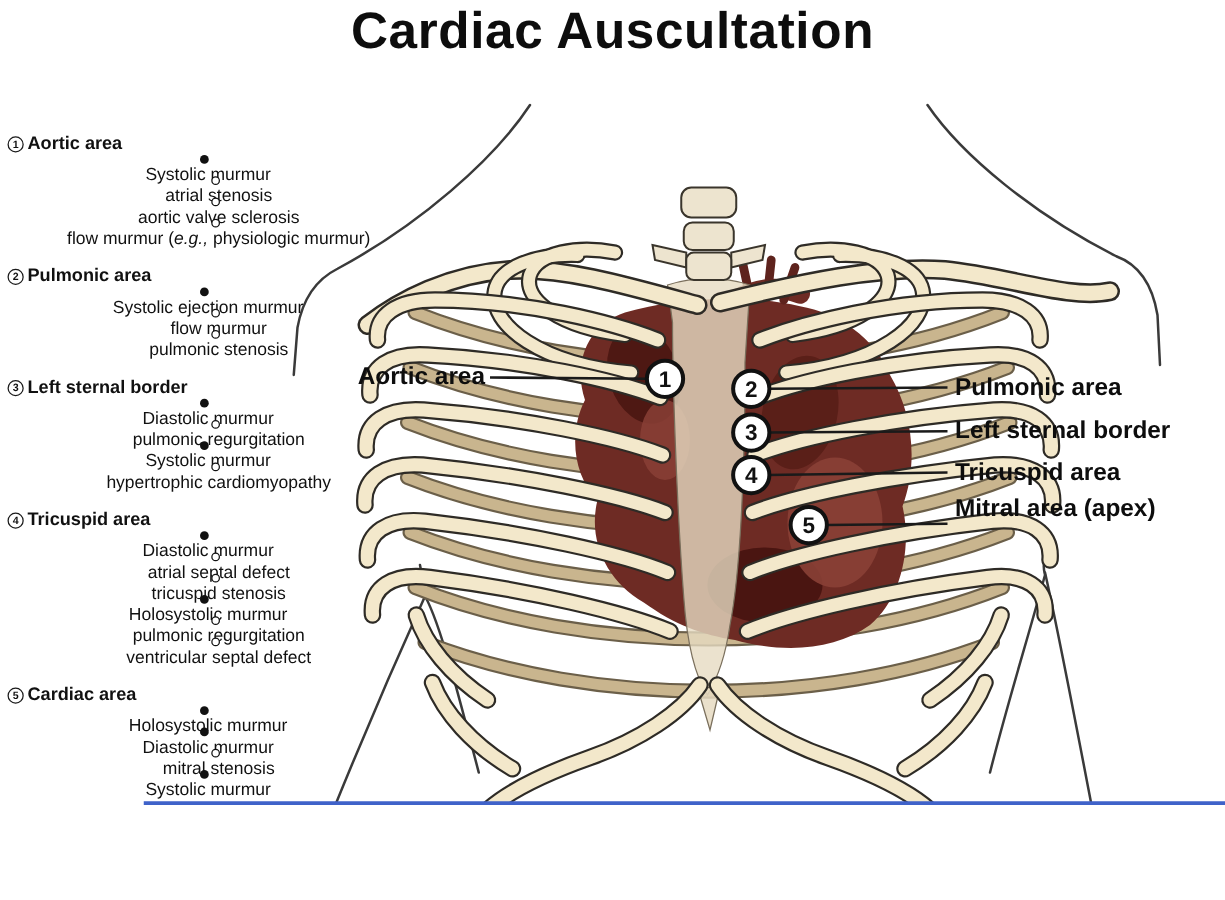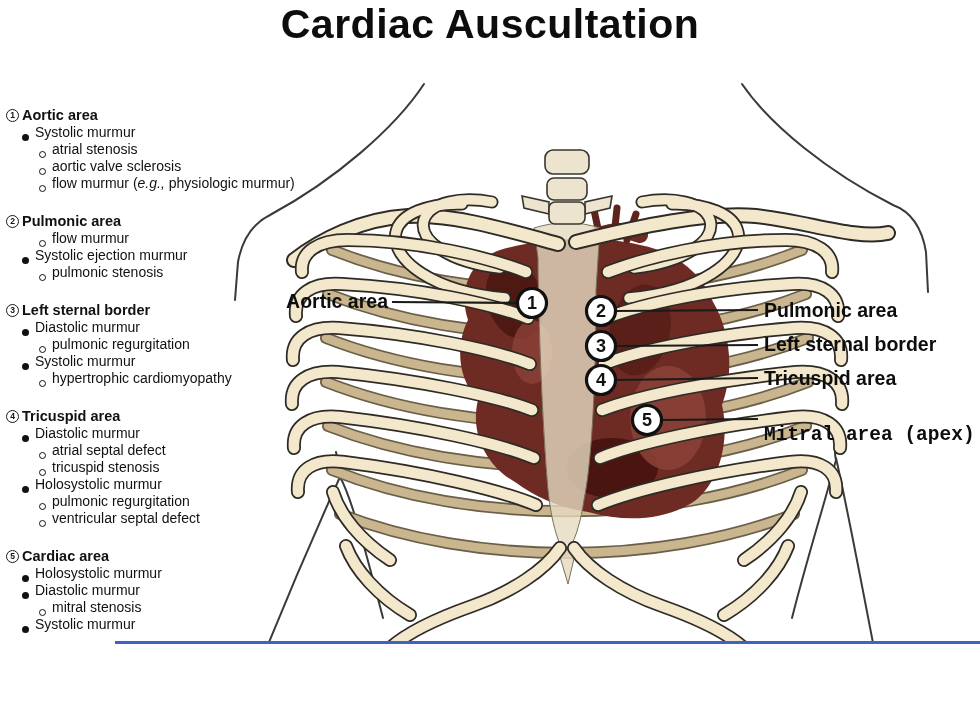--- a/index.html
+++ b/index.html
@@ -13,21 +13,21 @@
   }
   .diagram-svg{position:absolute;left:0;top:0;width:980px;height:720px;}
   
   .legend{position:absolute;left:6px;top:106px;width:305px;font-size:14px;line-height:17px;}
   .section{margin-bottom:20px;}
   .sec-header{display:flex;align-items:center;font-weight:700;font-size:14.5px;height:18px;white-space:nowrap;}
   .circ{
     flex:none;box-sizing:border-box;width:13px;height:13px;border:1.3px solid #1a1a1a;border-radius:50%;
     font-size:8.5px;font-weight:700;display:flex;align-items:center;justify-content:center;margin-right:3px;line-height:1;
   }
-  .item{display:flex;align-items:flex-end;white-space:nowrap;height:17px;}
+  .item{display:flex;align-items:center;white-space:nowrap;height:17px;flex-direction:column;}
   .item.l1{margin-left:16px;}
   .item.l2{margin-left:33px;}
   .dot{flex:none;width:7px;height:7px;background:#111;border-radius:50%;margin-right:6px;}
   .ring{flex:none;box-sizing:border-box;width:7px;height:7px;border:1.4px solid #111;background:#fff;border-radius:50%;margin-right:6px;}
   
   .callout{position:absolute;font-weight:700;font-size:19.5px;white-space:nowrap;color:#0d0d0d;}
   .callout.right{left:764px;}
   .callout.leftside{left:270px;width:118px;text-align:right;}
   
   .copyright{position:absolute;left:7px;top:689px;font-size:19px;font-weight:400;color:#0d0d0d;}
@@ -212,27 +212,27 @@
         <div class="item l2">
           <span class="ring"></span>
           <span>flow murmur (<i>e.g.,</i> physiologic murmur)</span>
         </div>
       </div>
       <div class="section">
         <div class="sec-header">
           <span class="circ">2</span>
           <span>Pulmonic area</span>
         </div>
+        <div class="item l1">
+          <span class="dot"></span>
+          <span>Systolic ejection murmur</span>
+        </div>
         <div class="item l2">
           <span class="ring"></span>
           <span>flow murmur</span>
-        </div>
-        <div class="item l1">
-          <span class="dot"></span>
-          <span>Systolic ejection murmur</span>
         </div>
         <div class="item l2">
           <span class="ring"></span>
           <span>pulmonic stenosis</span>
         </div>
       </div>
       <div class="section">
         <div class="sec-header">
           <span class="circ">3</span>
           <span>Left sternal border</span>
@@ -305,17 +305,17 @@
           <span class="dot"></span>
           <span>Systolic murmur</span>
         </div>
       </div>
     </div>
 
   <div class="callout leftside" style="top:290px;">Aortic area</div>
   <div class="callout right" style="top:299px;">Pulmonic area</div>
   <div class="callout right" style="top:333px;">Left sternal border</div>
   <div class="callout right" style="top:367px;">Tricuspid area</div>
-  <div class="callout right" style="top:424px;font-family:Liberation Mono, monospace;">Mitral area (apex)</div>
+  <div class="callout right" style="top:396px;">Mitral area (apex)</div>
 
   <div class="copyright">© Lineage</div>
   <div class="bottom-rule"></div>
 </div>
 
 </body></html>

